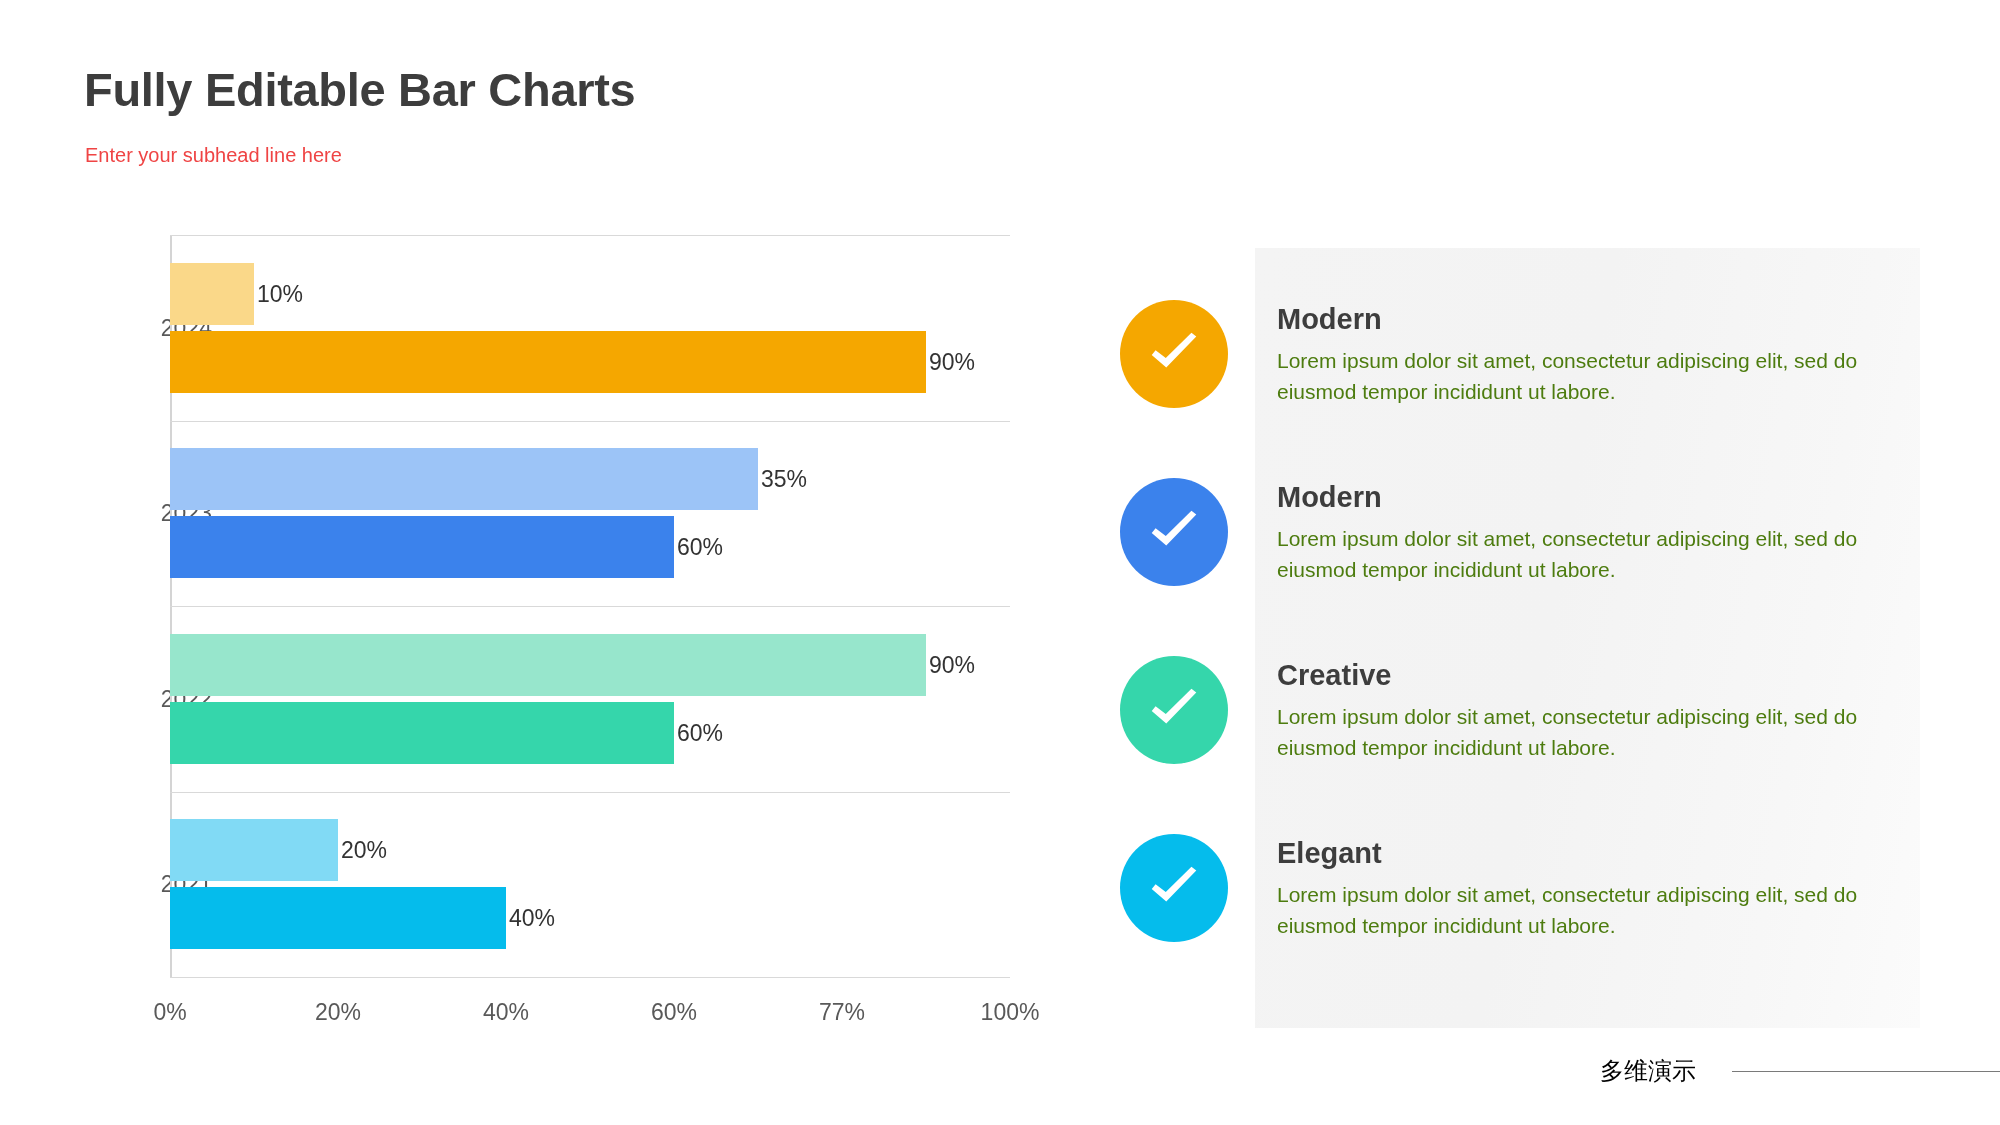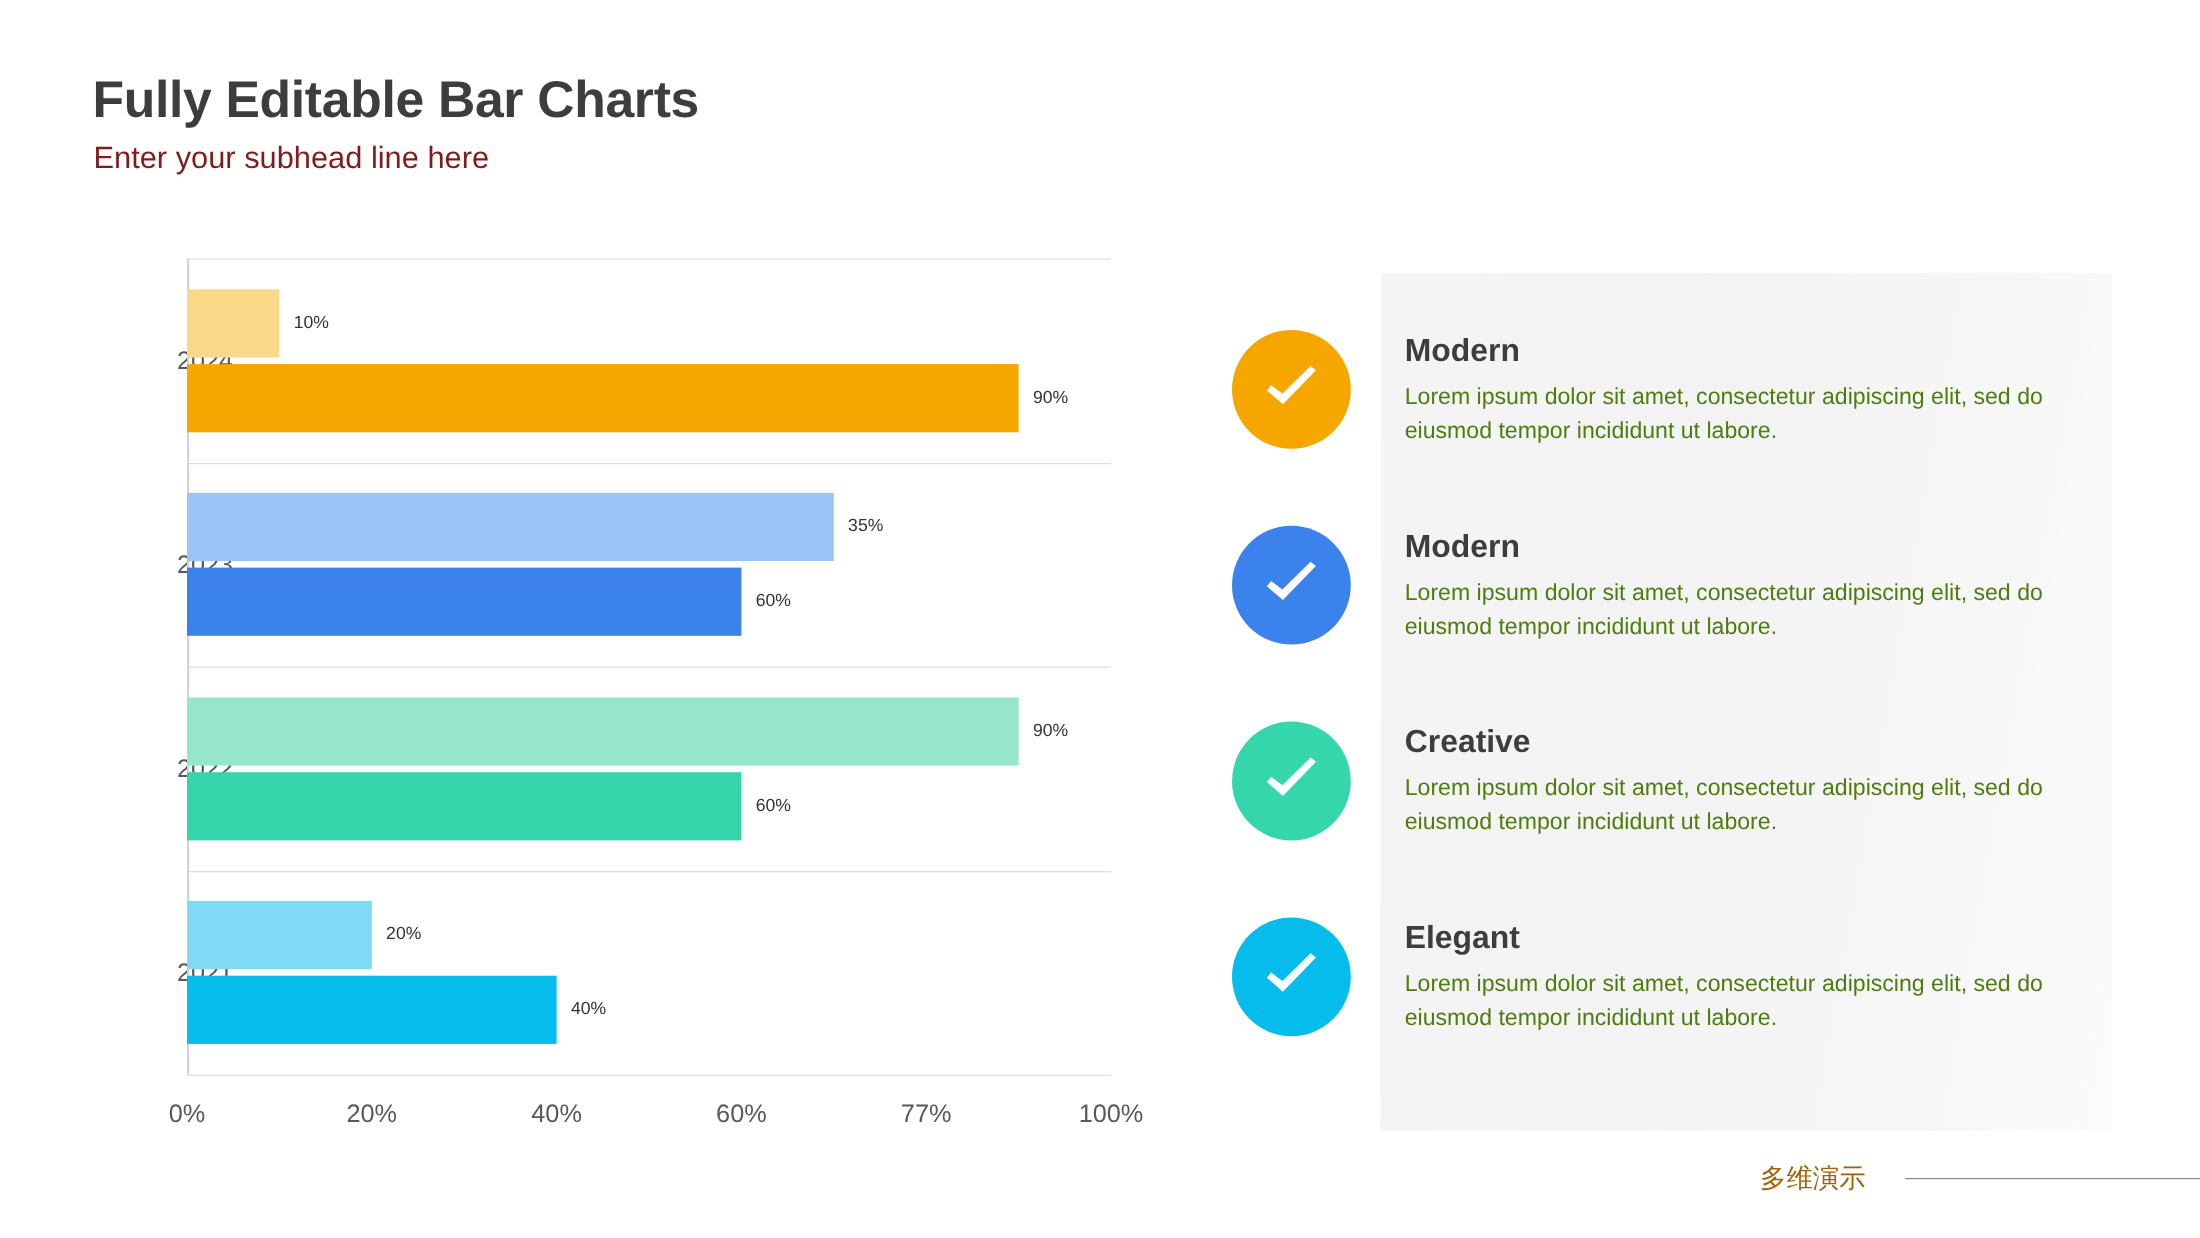--- a/index.html
+++ b/index.html
@@ -12,22 +12,22 @@
 
   .slide { position: relative; width: 1760px; height: 1125px; background: #fff; }
 
   
   .title {
     position: absolute; left: 84px; top: 62px;
     font-size: 47px; font-weight: 700; color: #3d3d3d;
     letter-spacing: -0.3px; white-space: nowrap;
   }
   .subtitle {
-    position: absolute; left: 85px; top: 128px;
-    font-size: 28px; font-weight: 400; color: #7f1d1d;
+    position: absolute; left: 85px; top: 144px;
+    font-size: 20px; font-weight: 400; color: #ef4444;
     white-space: nowrap;
   }
 
   
   .chart {
     position: absolute;
     left: 150px; top: 235px;
     width: 880px; height: 790px;
   }
   .y-labels { position: absolute; left: 0; top: 0; width: 70px; height: 742px; }
@@ -48,22 +48,22 @@
   .gridline {
     position: absolute; left: 0; width: 840px; height: 1px;
     background: #d9d9d9;
   }
   .bar-row { position: absolute; left: 0; height: 100%; }
   .bar {
     position: absolute; left: 0; top: 0; height: 100%;
   }
   .bar-label {
     position: absolute; top: 50%; transform: translateY(-50%);
-    font-size: 16px; color: #333333; white-space: nowrap;
-    padding-left: 13px;
+    font-size: 23px; color: #333333; white-space: nowrap;
+    padding-left: 3px;
   }
 
   .x-axis { position: absolute; left: 20px; top: 742px; width: 840px; }
   .x-tick {
     position: absolute; top: 22px;
     font-size: 23px; color: #595959;
     transform: translateX(-50%); white-space: nowrap;
   }
 
   
@@ -92,21 +92,21 @@
   .f-desc {
     font-size: 21px; line-height: 31px; color: #4d7c0f;
   }
 
   
   .footer {
     position: absolute; left: 1600px; top: 1055px;
     display: flex; align-items: center; gap: 36px;
   }
   .footer-text {
-    font-size: 24px; color: #a16207; white-space: nowrap;
+    font-size: 24px; color: #000000; white-space: nowrap;
     font-family: "DejaVu Sans", sans-serif;
   }
   .footer-rule { width: 270px; height: 1px; background: #7a7a7a; }
 </style>
 </head>
 <body>
 
 <div class="slide">
 
   <div class="title">Fully Editable Bar Charts</div>

